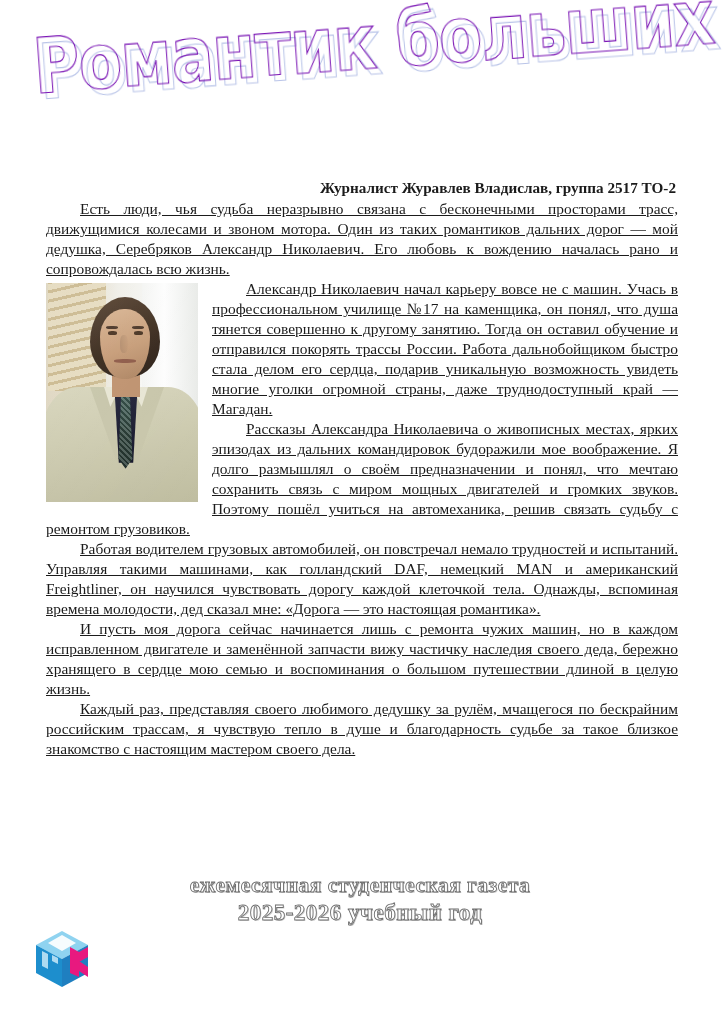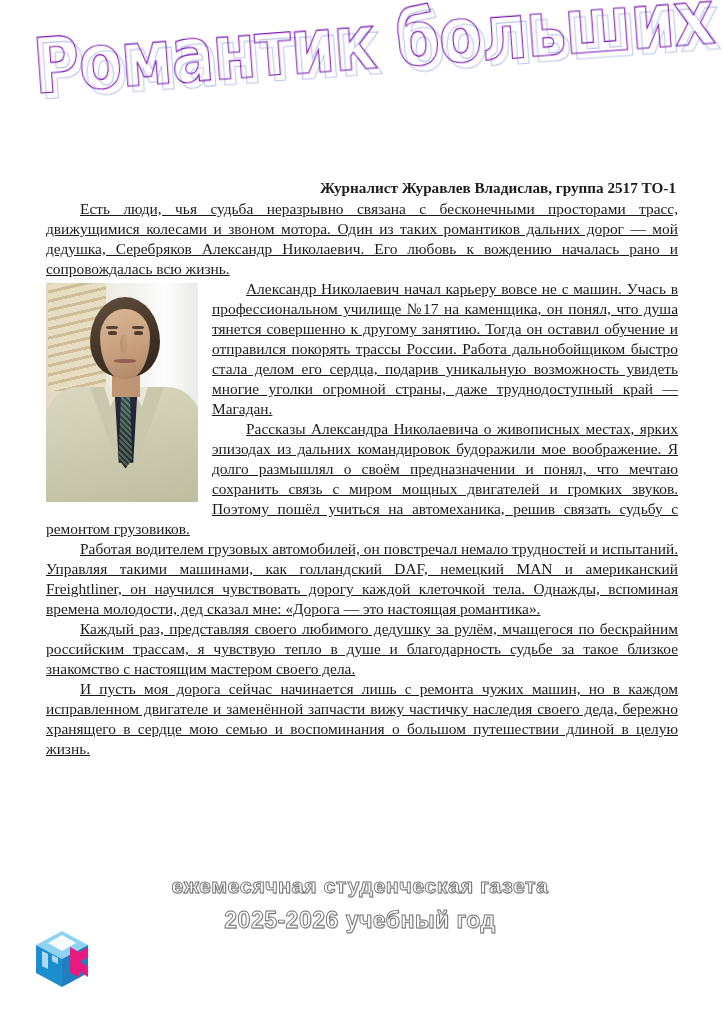--- a/index.html
+++ b/index.html
@@ -220,38 +220,38 @@
     pointer-events: none;
   }
 
   
   .footer-wordart {
     position: absolute;
     left: 0;
     top: 874px;
     width: 720px;
     text-align: center;
-    font-family: Liberation Sans, sans-serif;
+    font-family: Liberation Serif, serif;
     font-weight: 700;
     line-height: 1.12;
     color: transparent;
     -webkit-text-fill-color: #ffffff;
     -webkit-text-stroke: 0.9px #6f6f6f;
     text-shadow: 1px 1px 0 #cfcfcf;
     letter-spacing: 0.5px;
   }
   .footer-wordart .fw-line1 {
     display: block;
     font-size: 21px;
     transform: scaleX(1.02);
   }
   .footer-wordart .fw-line2 {
     display: block;
     font-size: 23px;
-    margin-top: 10px;
+    margin-top: 2px;
     text-align: center;
   }
 
   
   .logo {
     position: absolute;
     left: 30px;
     top: 927px;
     width: 64px;
     height: 64px;
@@ -264,21 +264,21 @@
 <div class="page">
 
   <div class="title-wrap">
     <div class="wordart-title">
       <span>Романтик больших дорог</span>
     </div>
   </div>
 
   <div class="article">
 
-    <p class="byline">Журналист Журавлев Владислав, группа 2517 ТО-1</p>
+    <p class="byline">Журналист Журавлев Владислав, группа 2517 ТО-2</p>
 
     <p class="para">Есть люди, чья судьба неразрывно связана с бесконечными просторами трасс, движущимися колесами и звоном мотора. Один из таких романтиков дальних дорог — мой дедушка, Серебряков Александр Николаевич. Его любовь к вождению началась рано и сопровождалась всю жизнь.</p>
 
     <div class="photo">
       <div class="ph-bg"></div>
       <div class="blinds"></div>
       <div class="window"></div>
       <div class="jacket"></div>
       <div class="lapel-l"></div>
       <div class="lapel-r"></div>
@@ -294,22 +294,22 @@
       <div class="eye-l"></div>
       <div class="eye-r"></div>
       <div class="nose"></div>
       <div class="mouth"></div>
       <div class="soft"></div>
     </div>
 
     <p class="para">Александр Николаевич начал карьеру вовсе не с машин. Учась в профессиональном училище №17 на каменщика, он понял, что душа тянется совершенно к другому занятию. Тогда он оставил обучение и отправился покорять трассы России. Работа дальнобойщиком быстро стала делом его сердца, подарив уникальную возможность увидеть многие уголки огромной страны, даже труднодоступный край — Магадан.</p>
     <p class="para">Рассказы Александра Николаевича о живописных местах, ярких эпизодах из дальних командировок будоражили мое воображение. Я долго размышлял о своём предназначении и понял, что мечтаю сохранить связь с миром мощных двигателей и громких звуков. Поэтому пошёл учиться на автомеханика, решив связать судьбу с ремонтом грузовиков.</p>
     <p class="para">Работая водителем грузовых автомобилей, он повстречал немало трудностей и испытаний. Управляя такими машинами, как голландский DAF, немецкий MAN и американский Freightliner, он научился чувствовать дорогу каждой клеточкой тела. Однажды, вспоминая времена молодости, дед сказал мне: «Дорога — это настоящая романтика».</p>
+    <p class="para">И пусть моя дорога сейчас начинается лишь с ремонта чужих машин, но в каждом исправленном двигателе и заменённой запчасти вижу частичку наследия своего деда, бережно хранящего в сердце мою семью и воспоминания о большом путешествии длиной в целую жизнь.</p>
     <p class="para">Каждый раз, представляя своего любимого дедушку за рулём, мчащегося по бескрайним российским трассам, я чувствую тепло в душе и благодарность судьбе за такое близкое знакомство с настоящим мастером своего дела.</p>
-    <p class="para">И пусть моя дорога сейчас начинается лишь с ремонта чужих машин, но в каждом исправленном двигателе и заменённой запчасти вижу частичку наследия своего деда, бережно хранящего в сердце мою семью и воспоминания о большом путешествии длиной в целую жизнь.</p>
   </div>
 
   <div class="footer-wordart">
     <span class="fw-line1">ежемесячная студенческая газета</span>
     <span class="fw-line2">2025-2026 учебный год</span>
   </div>
 
   <div class="logo">
     <svg width="64" height="64" viewBox="0 0 64 64">
 

